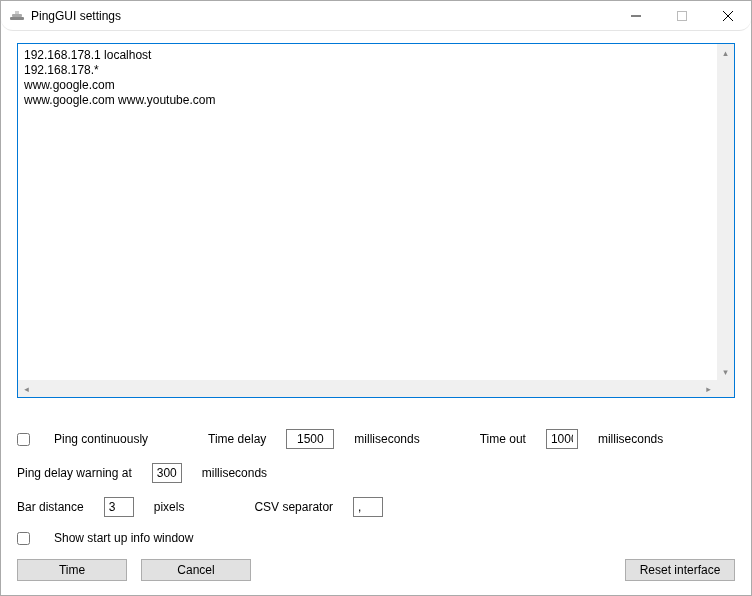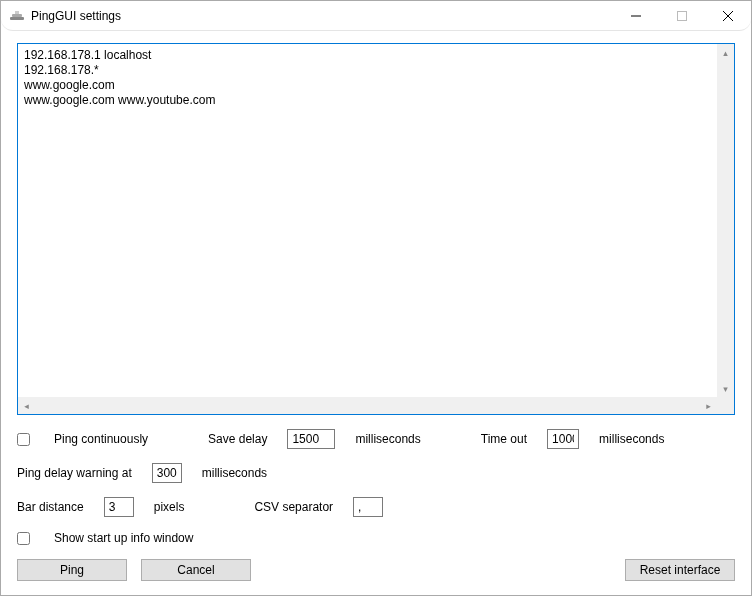--- a/index.html
+++ b/index.html
@@ -57,21 +57,21 @@
       flex: 1;
       padding: 12px 16px 14px 16px;
       display: flex;
       flex-direction: column;
     }
     .textarea-wrap {
       flex: 1;
       border: 1px solid #0078d7;
       position: relative;
       background: #701a75;
-      margin-bottom: 14px;
+      margin-bottom: 31px;
     }
     .textarea {
       width: 100%;
       height: calc(100% - 17px);
       border: none;
       outline: none;
       resize: none;
       padding: 4px 6px;
       font-family: "Segoe UI", Tahoma, sans-serif;
       font-size: 12px;
@@ -207,22 +207,22 @@
       <div class="scroll-arrow">◂</div>
       <div class="scroll-arrow">▸</div>
     </div>
     <div class="corner"></div>
   </div>
 
   <div class="row">
     <input type="checkbox" style="">
     <label>Ping continuously</label>
     <span class="gap"></span>
-    <label>Save delay</label>
-    <input type="text" style="width: 48px;" value="1500">
+    <label>Time delay</label>
+    <input type="text" style="width: 48px; text-align: center;" value="1500">
     <label>milliseconds</label>
     <span class="gap"></span>
     <label>Time out</label>
     <input type="text" style="width: 32px; text-align: right;" value="1000">
     <label>milliseconds</label>
   </div>
 
   <div class="row">
     <label>Ping delay warning at</label>
     <input type="text" style="width: 30px;" value="300">
@@ -237,19 +237,19 @@
     <label>CSV separator</label>
     <input type="text" style="width: 30px;" value=",">
   </div>
 
   <div class="row">
     <input type="checkbox" style="">
     <label>Show start up info window</label>
   </div>
 
   <div class="button-row">
-    <div class="btn">Ping</div>
+    <div class="btn">Time</div>
     <div class="btn">Cancel</div>
     <div class="spacer"></div>
     <div class="btn">Reset interface</div>
   </div>
 
 </div>
 
 </body></html>

